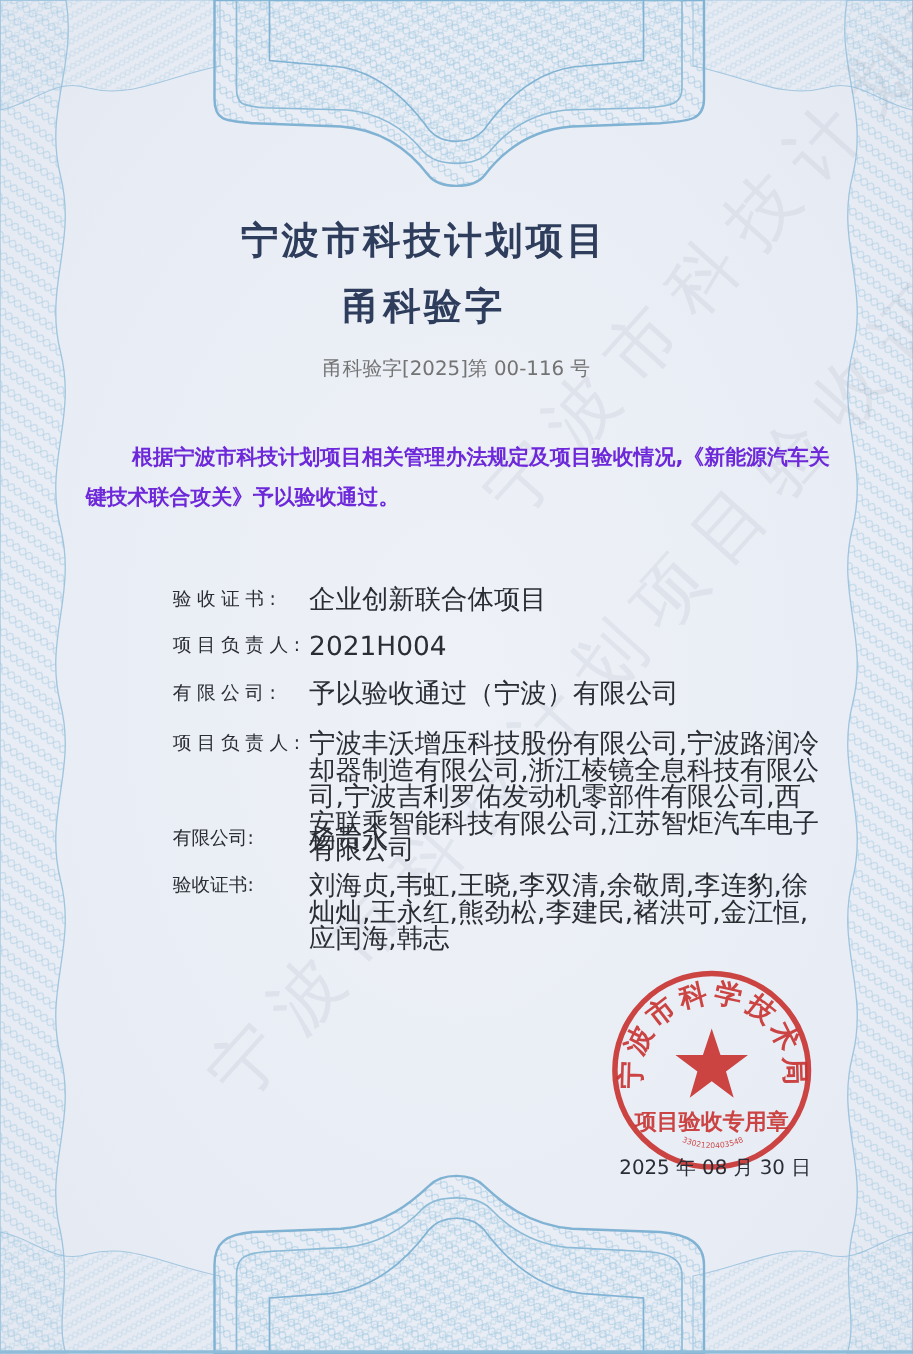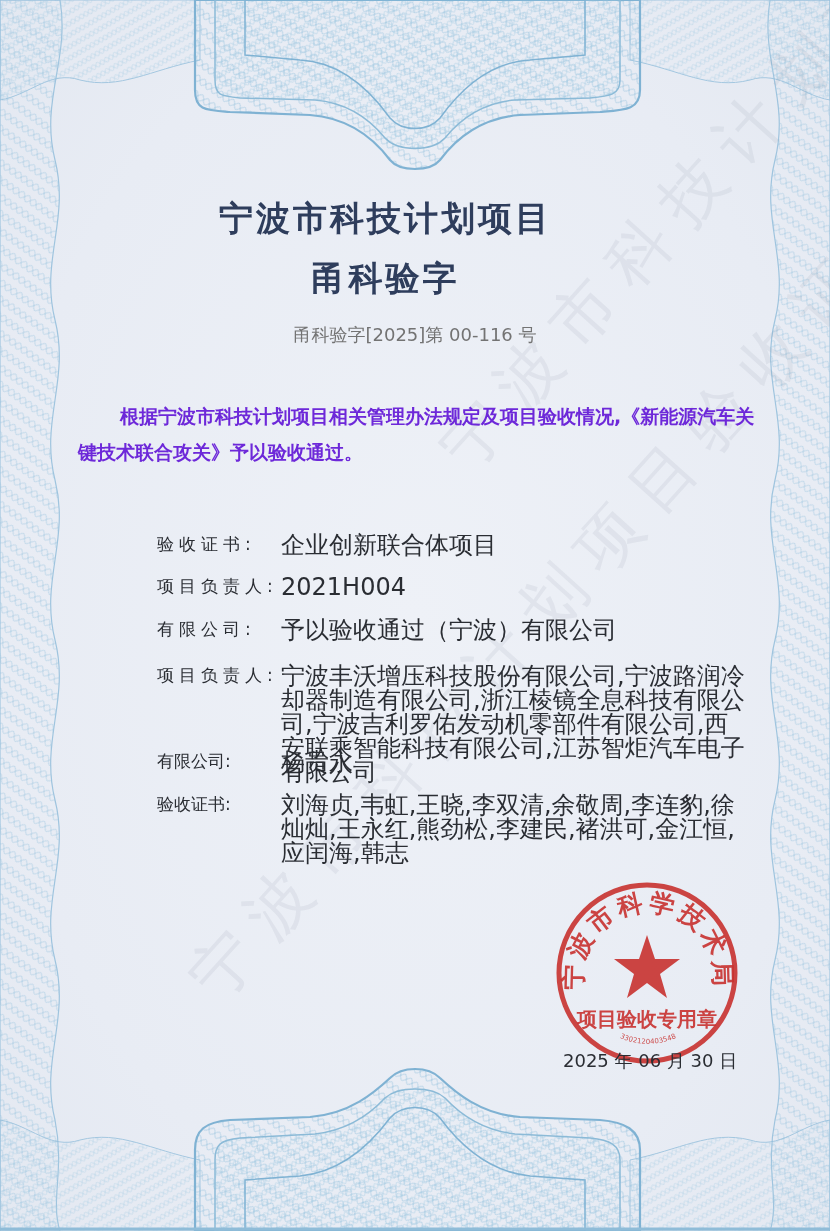--- a/index.html
+++ b/index.html
@@ -126,13 +126,13 @@
   <text font-family="DejaVu Serif, serif" font-size="25" fill="#c8312f" font-weight="bold" opacity="0.9">
     <textPath href="#sealArc" startOffset="50%" text-anchor="middle" letter-spacing="4" id="sealOuter">宁波市科学技术局</textPath>
   </text>
   <polygon points="94,56 102,80 127,80 107,95 114,119 94,104 74,119 81,95 61,80 86,80" fill="#c8312f" opacity="0.9"></polygon>
   <text x="94" y="147" text-anchor="middle" font-family="DejaVu Serif, serif" font-size="20" fill="#c8312f" font-weight="bold" opacity="0.9">项目验收专用章</text>
   <text font-family="DejaVu Sans, sans-serif" font-size="7" fill="#c8312f" opacity="0.85">
     <textPath href="#numArc" startOffset="50%" text-anchor="middle" id="sealNum">3302120403548</textPath>
   </text>
 </svg>
 
-<div class="date">2025 年 06 月 30 日</div>
+<div class="date">2025 年 08 月 30 日</div>
 
 </body></html>

